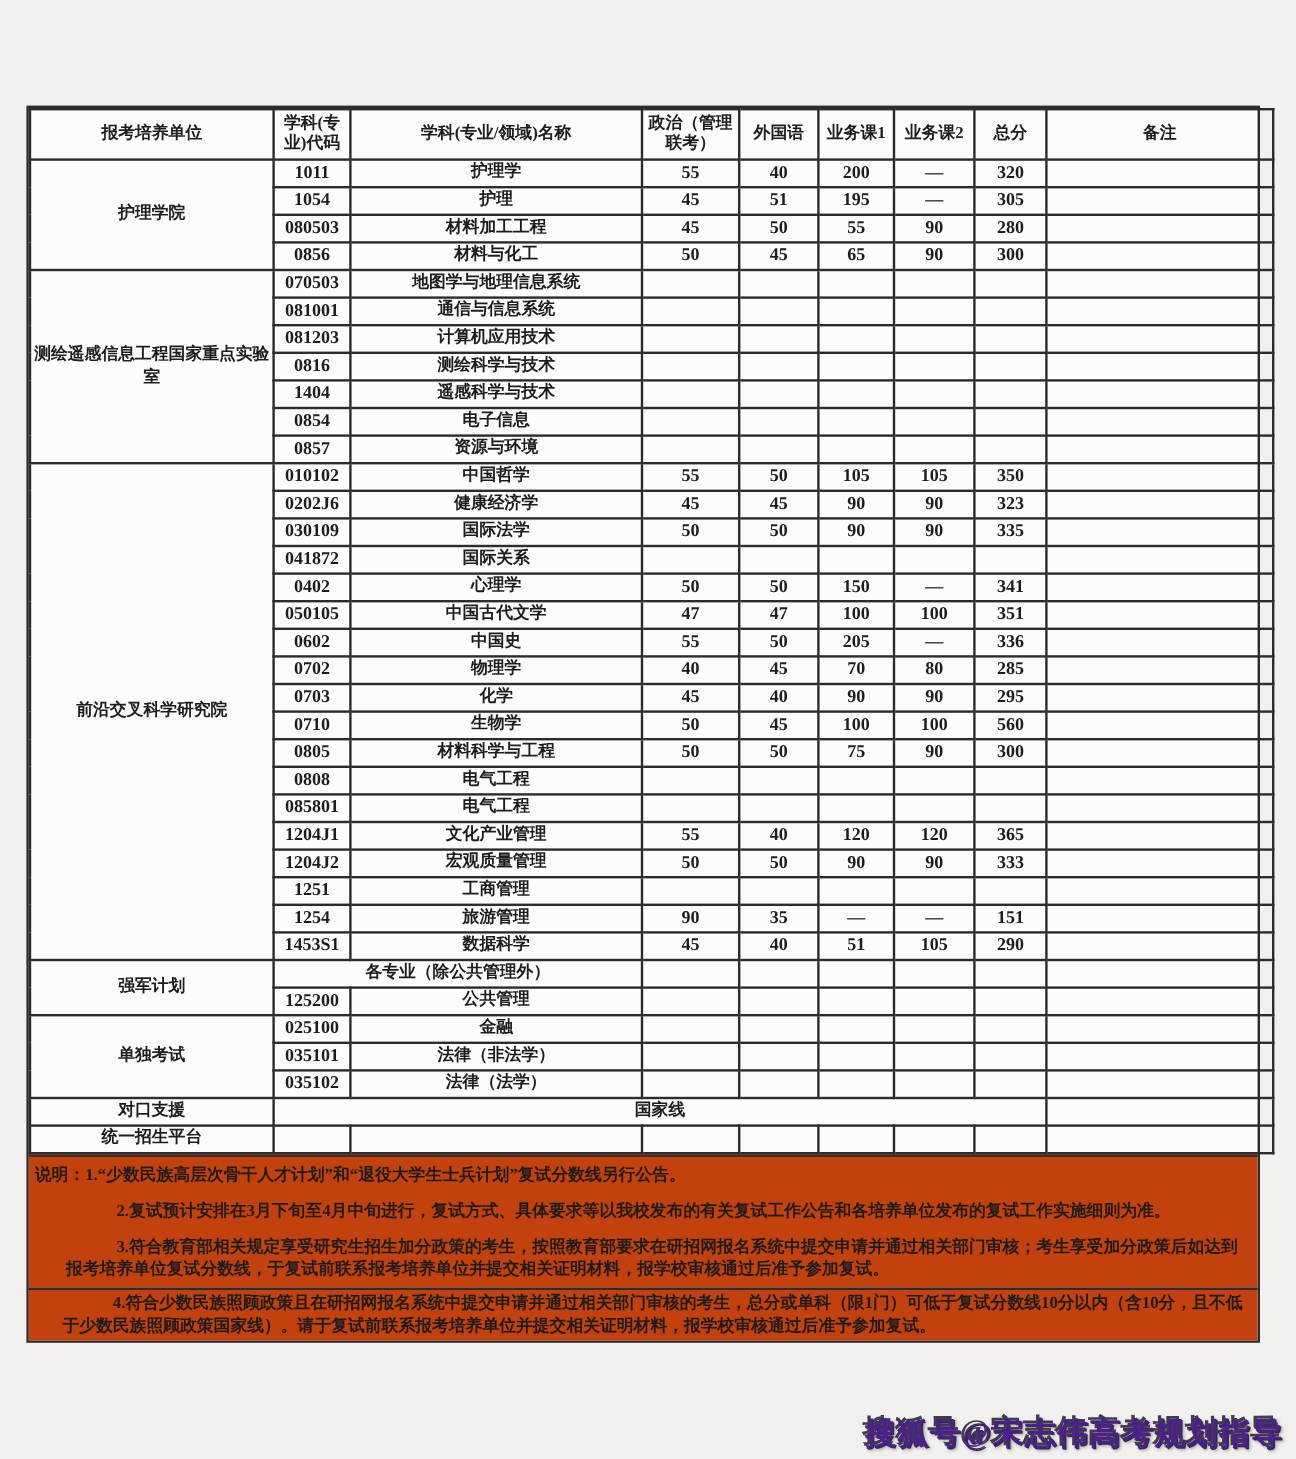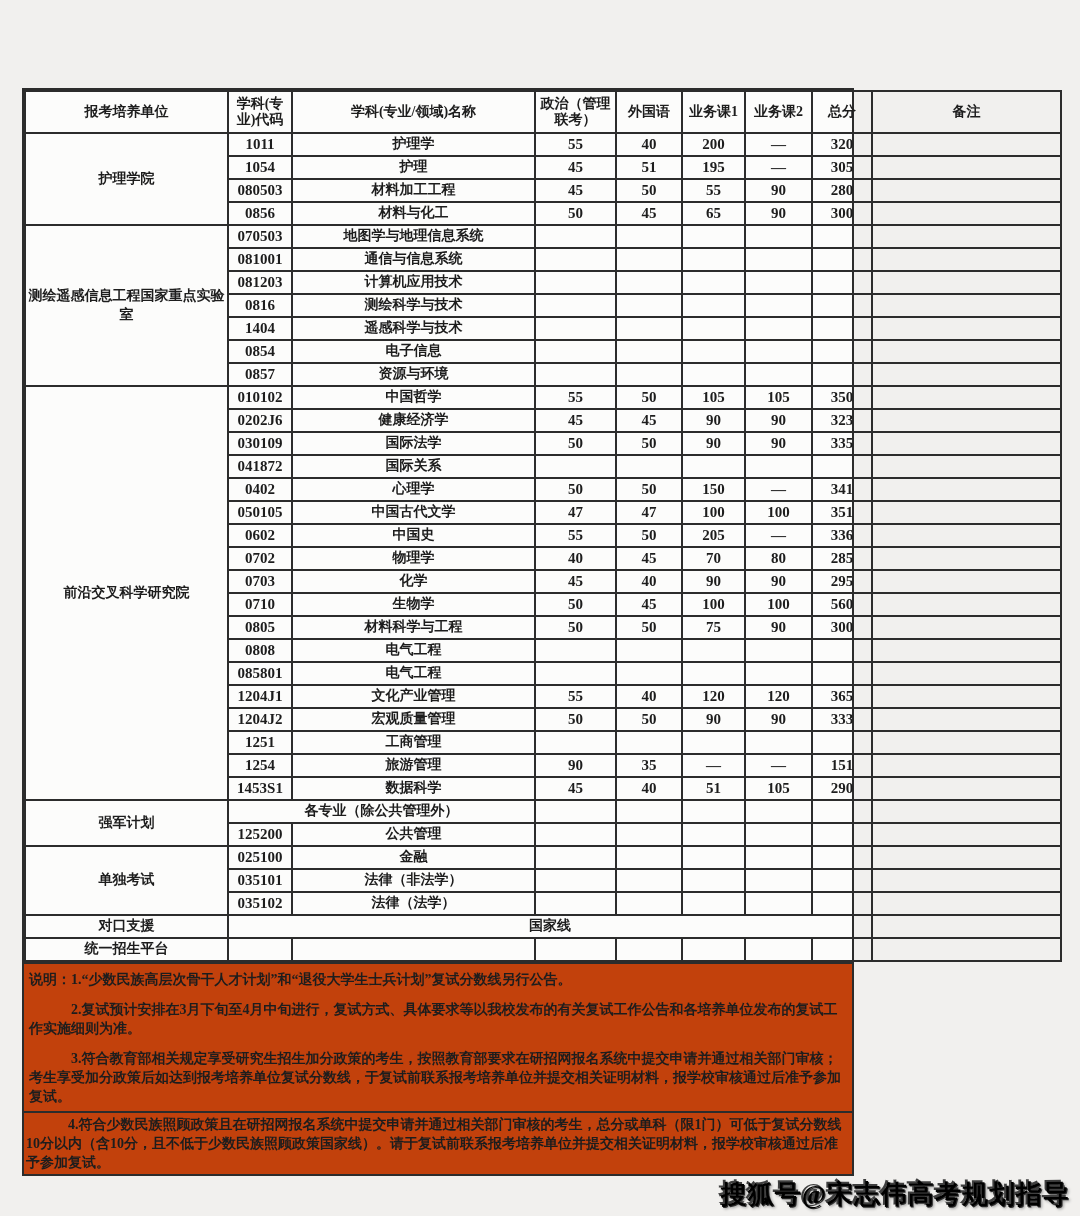--- a/index.html
+++ b/index.html
@@ -3,45 +3,45 @@
 <meta charset="utf-8">
 <style>
   html,body{margin:0;padding:0;}
   body{
     width:1080px;height:1216px;position:relative;overflow:hidden;
     background:#f1f0ee;
     font-family:"Liberation Serif", serif;
     color:#1d1d1d;
   }
   .frame{
-    position:absolute;left:22px;top:88px;width:832px;
+    position:absolute;left:22px;top:88px;width:1028px;
     border:2px solid #2c2c2c;background:#fcfcfb;box-sizing:border-box;
   }
   table{border-collapse:collapse;table-layout:fixed;width:100%;}
   th,td{
     border:2px solid #2c2c2c;text-align:center;vertical-align:middle;
     font-weight:bold;padding:0 2px;overflow:hidden;
   }
   th{height:40px;font-size:14px;line-height:1.15;}
   td{height:21px;font-size:14px;line-height:1.05;}
   td.code-cell,td.score-cell{font-size:15px;}
   td.unit-cell{font-size:14px;line-height:1.3;text-align:center;}
   .notes{
     border-top:2px solid #2c2c2c;background:#c2410c;
     font-size:14px;font-weight:bold;line-height:19px;
     padding:6px 5px 5px 5px;text-align:left;
   }
   .notes p{margin:0 0 11px 0;}
   .notes p:last-child{margin-bottom:0;}
-  .notes p.indent{text-indent:3em;}
+  .notes p.indent{text-indent:3em;margin-left:26px;}
   .notes-b{padding:2px;}
   .watermark{
     position:absolute;right:10px;bottom:4px;
     font-size:26px;font-weight:bold;letter-spacing:1px;
-    color:#000000;
+    color:#4c1d95;
     text-shadow:-2px -2px 0 #3f3f3f, 1px 1px 0 #2f2f2f, 2px 2px 3px #9a9a9a;
     white-space:nowrap;
   }
 </style>
 </head>
 <body>
 
 <div class="frame">
   <table>
     <colgroup>

